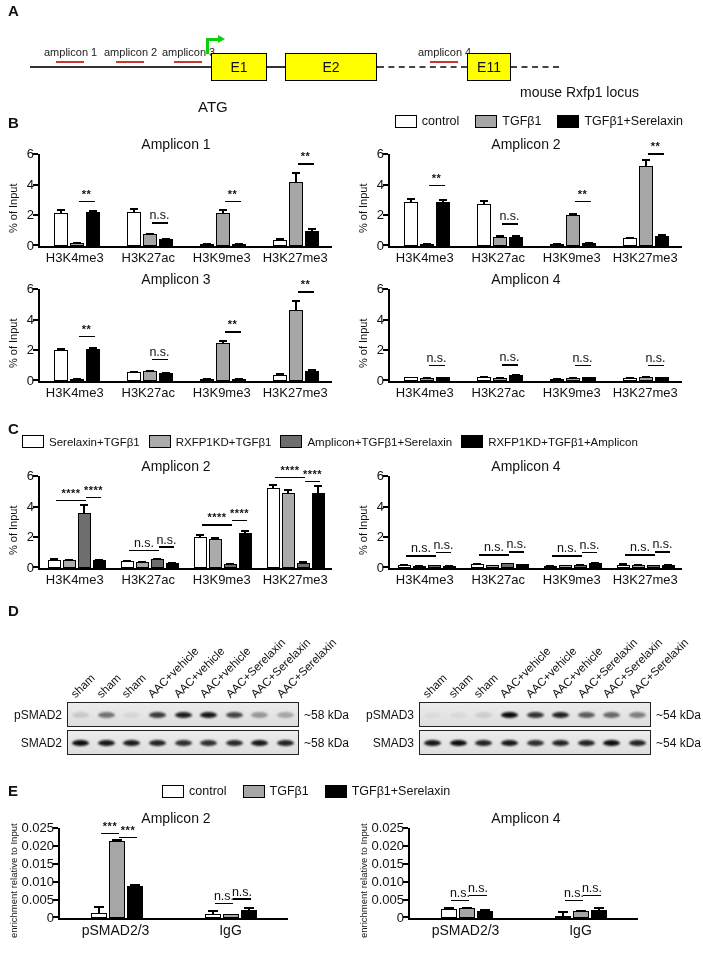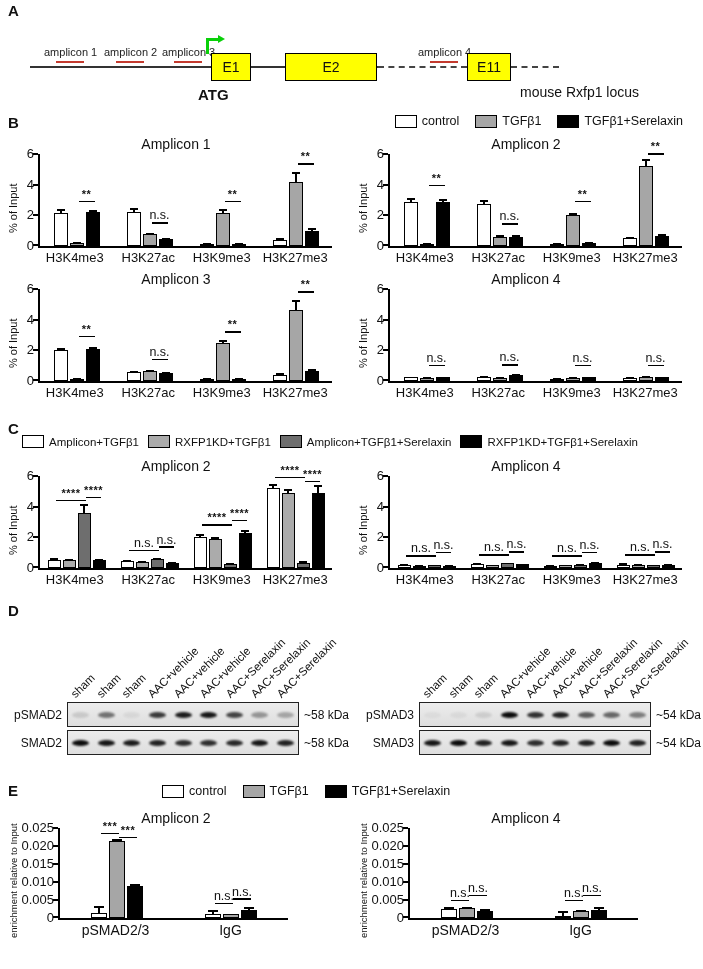--- a/index.html
+++ b/index.html
@@ -104,25 +104,25 @@
     <div class="gline" style="left:30px;top:66px;width:348px;"></div>
     <div class="gline dash" style="left:378px;top:66px;width:89px;"></div>
     <div class="gline dash" style="left:511px;top:66px;width:48px;"></div>
 
     <div class="tss" style="left:206px;top:38px;">
       <div class="stem"></div>
         <div class="arm"></div>
         <div class="head"></div>
     </div>
 
-    <div class="exon" style="left:211px;width:40px;">E1</div>
+    <div class="exon" style="left:211px;width:56px;">E1</div>
     <div class="exon" style="left:285px;width:92px;">E2</div>
     <div class="exon" style="left:467px;width:44px;">E11</div>
 
-    <div class="atg" style="left:198px;top:86px;font-weight:bold;">ATG</div>
+    <div class="atg" style="left:198px;top:98px;">ATG</div>
     <div class="locus" style="left:520px;top:84px;">mouse Rxfp1 locus</div>
   </div>
 
   <div class="panel" id="panelB">
     <div class="panel-label">B</div>
     <div class="legend" id="legendB" style="top:2px;right:4px;">
         <div class="lg-item">
           <div class="lg-swatch" style="background: rgb(255, 255, 255);"></div>
           <div class="lg-label">control</div>
         </div>
@@ -641,33 +641,33 @@
           </div>
         </div>
     </div>
   </div>
 
   <div class="panel" id="panelC">
     <div class="panel-label">C</div>
     <div class="legend" id="legendC" style="top:17px;left:22px;">
         <div class="lg-item">
           <div class="lg-swatch" style="background: rgb(255, 255, 255);"></div>
-          <div class="lg-label">Amplicon+TGFβ1</div>
+          <div class="lg-label">Serelaxin+TGFβ1</div>
         </div>
         <div class="lg-item">
           <div class="lg-swatch" style="background: rgb(171, 171, 171);"></div>
           <div class="lg-label">RXFP1KD+TGFβ1</div>
         </div>
         <div class="lg-item">
           <div class="lg-swatch" style="background: rgb(110, 110, 110);"></div>
           <div class="lg-label">Amplicon+TGFβ1+Serelaxin</div>
         </div>
         <div class="lg-item">
           <div class="lg-swatch" style="background: rgb(0, 0, 0);"></div>
-          <div class="lg-label">RXFP1KD+TGFβ1+Serelaxin</div>
+          <div class="lg-label">RXFP1KD+TGFβ1+Amplicon</div>
         </div>
       </div>
     <div class="charts-grid" id="chartsC">
       <div class="chart">
           <div class="c-title">Amplicon 2</div>
           <div class="c-row">
             <div class="c-ylab" style="height: 108px;">% of Input</div>
             <div class="c-yaxis" style="height: 92px;">
               <div class="c-tick" style="bottom: -7px;">0</div>
               <div class="c-tick" style="bottom: 23.6667px;">2</div>

